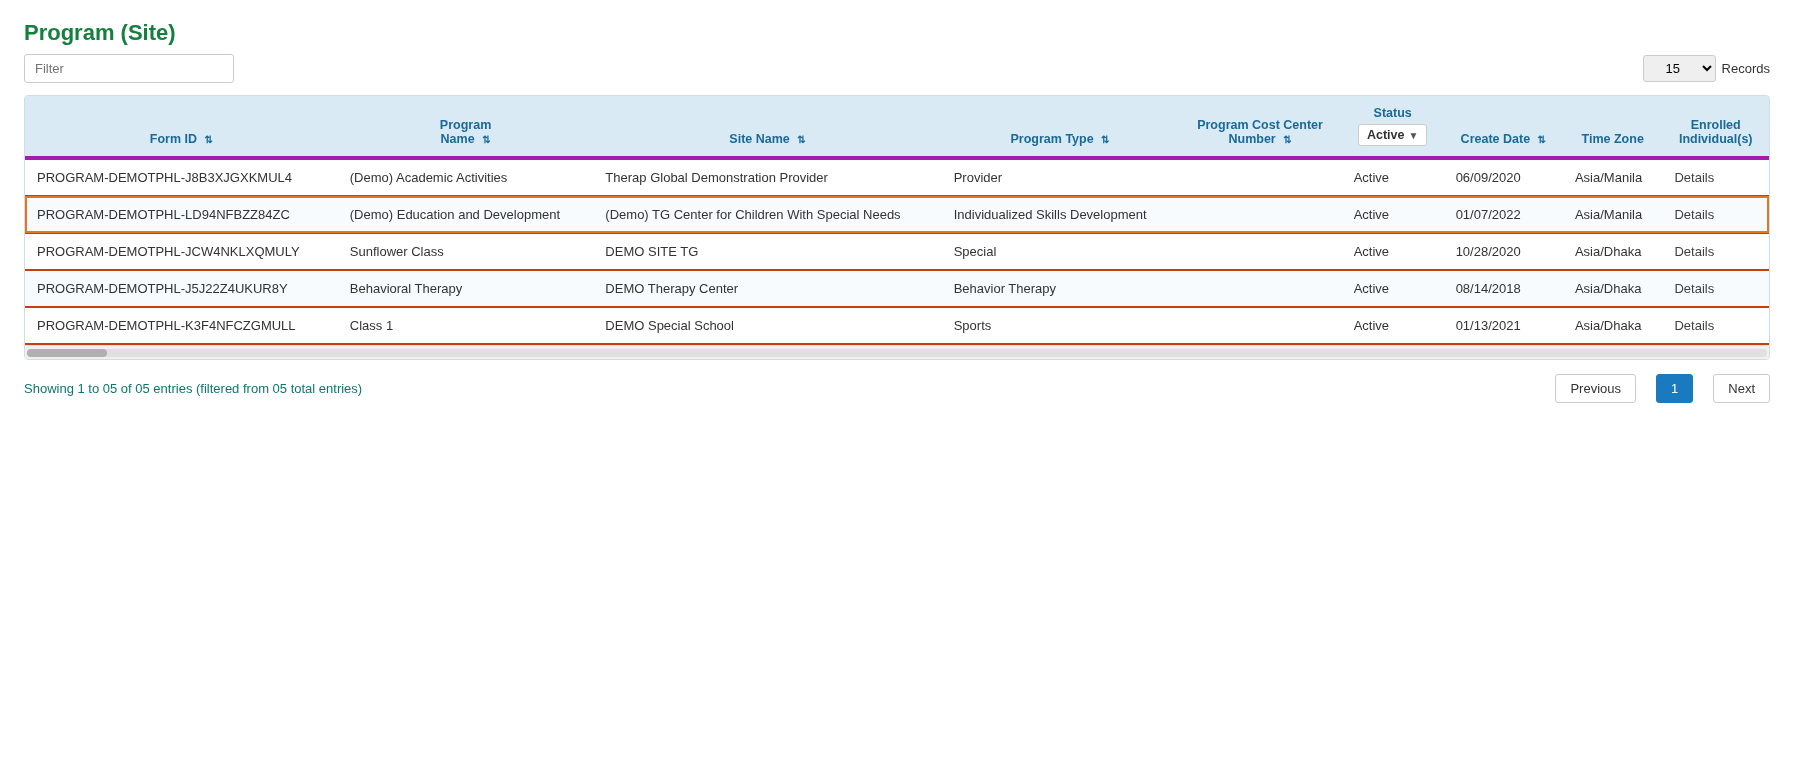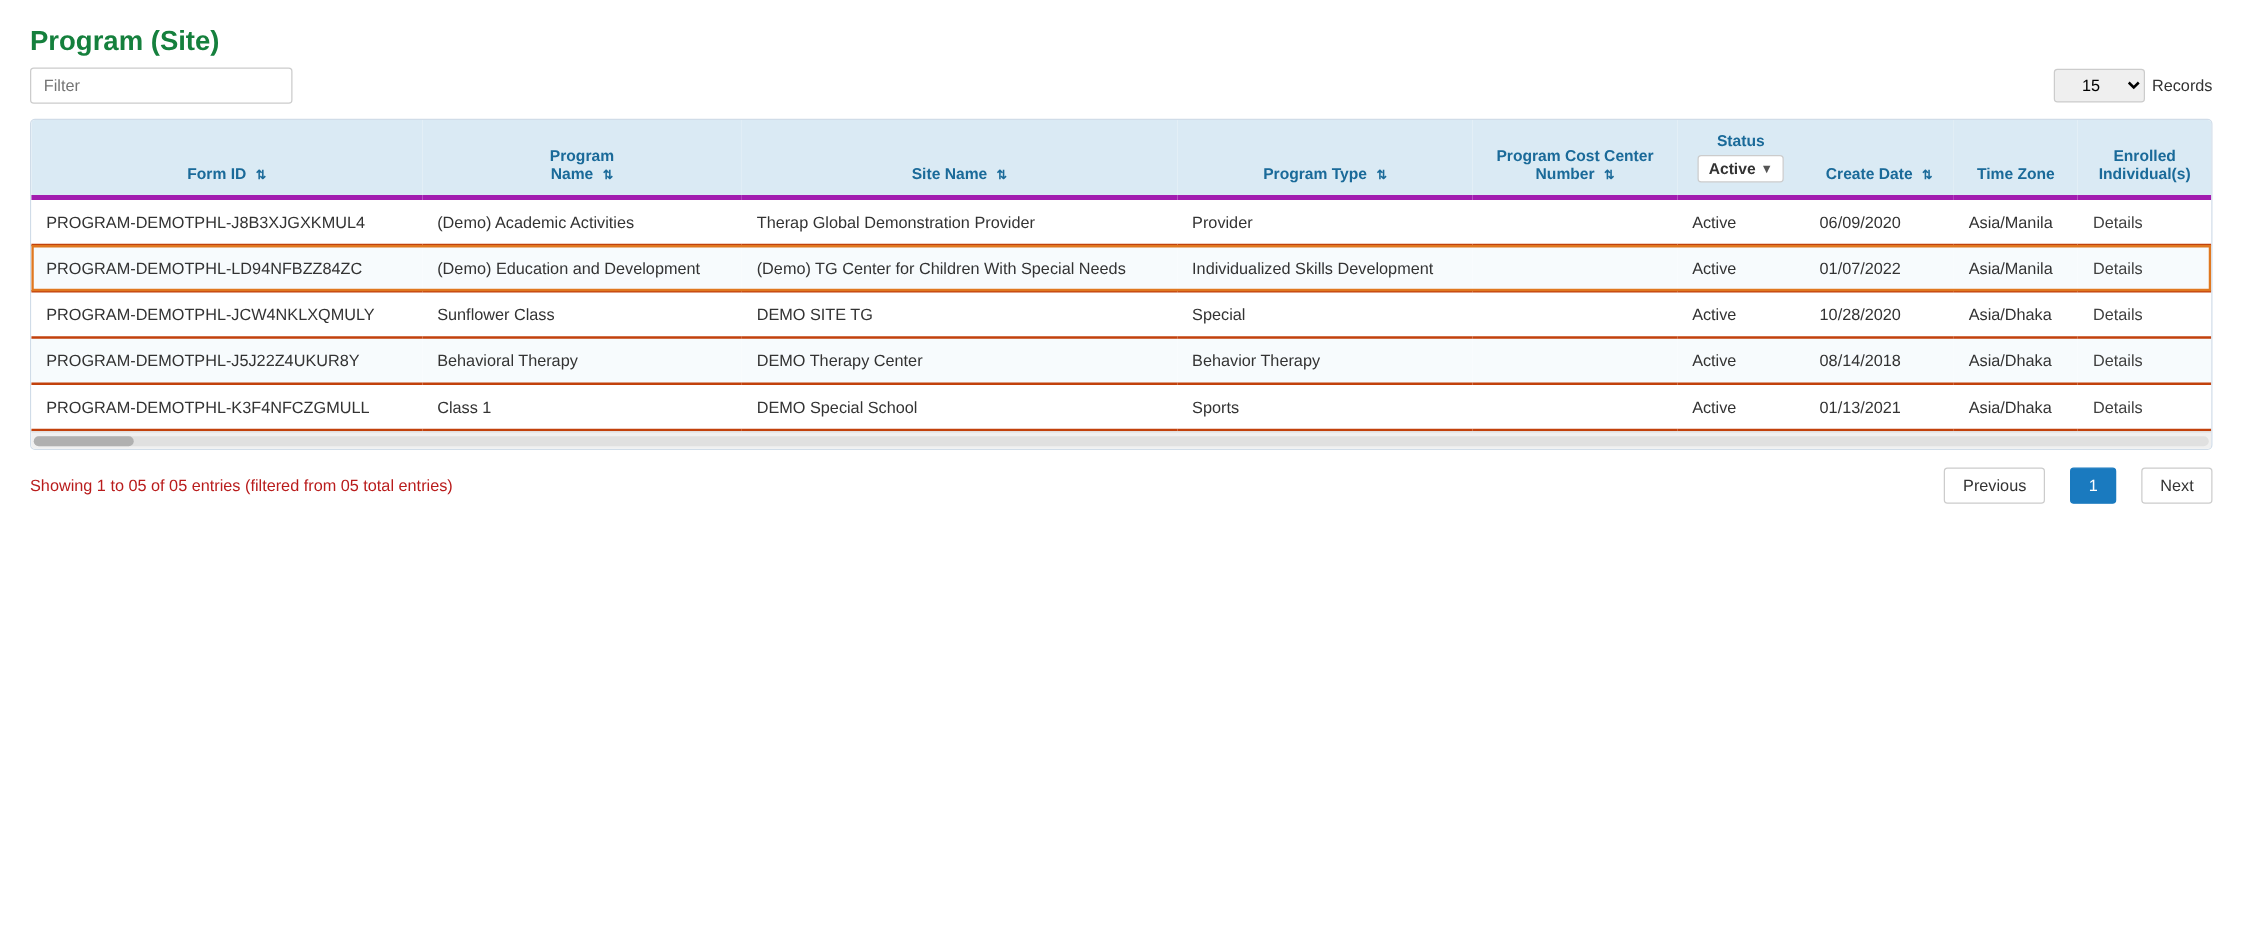--- a/index.html
+++ b/index.html
@@ -140,21 +140,21 @@
 
     .footer-bar {
       display: flex;
       justify-content: space-between;
       align-items: center;
       margin-top: 14px;
     }
 
     .showing-text {
       font-size: 13px;
-      color: #b91c1c;
+      color: #0f766e;
     }
 
     .pagination {
       display: flex;
       align-items: center;
       gap: 20px;
     }
 
     .page-btn {
       border: 1px solid #ccc;

